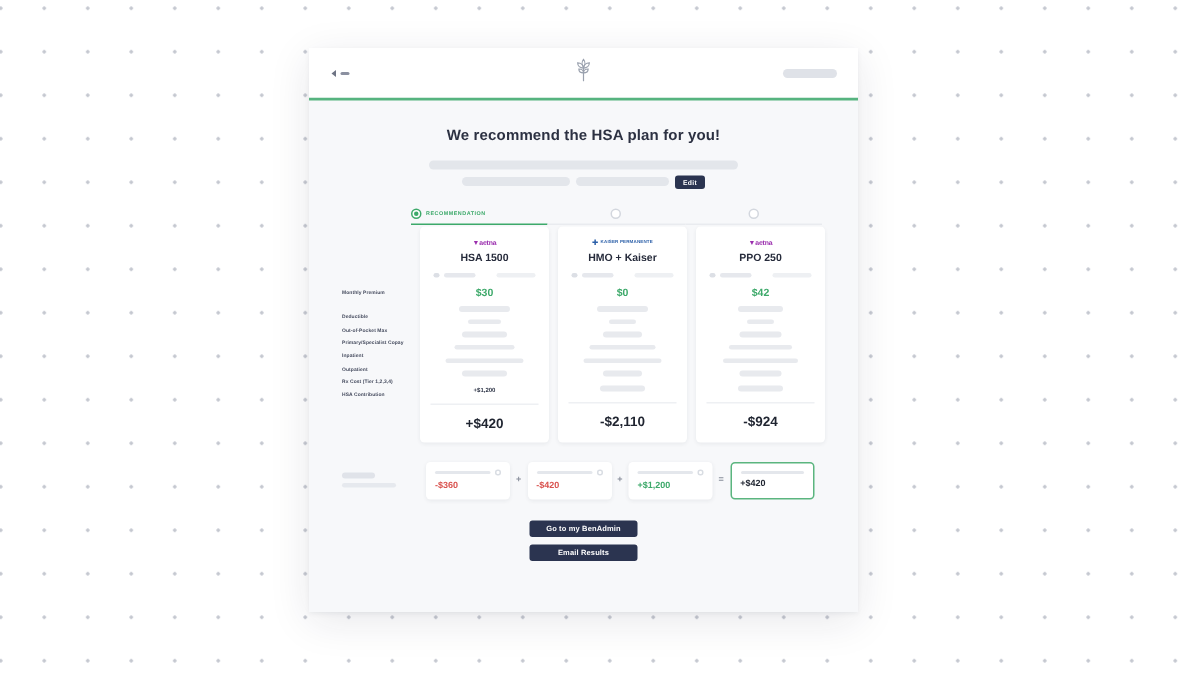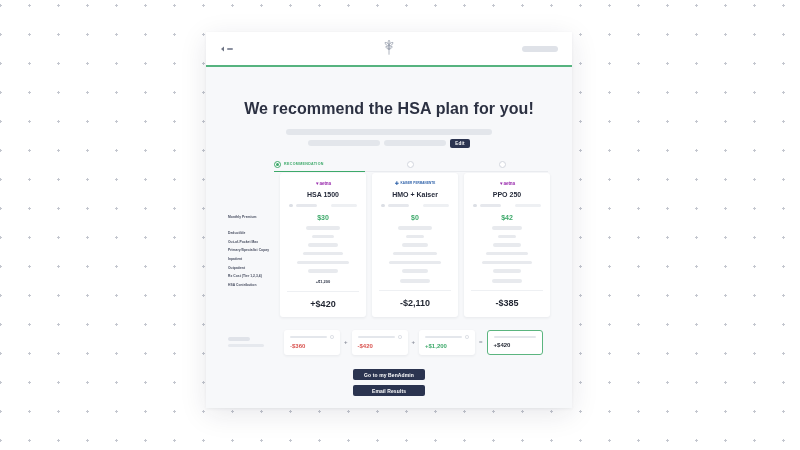--- a/index.html
+++ b/index.html
@@ -58,24 +58,24 @@
     margin-left: auto;
     width: 36px; height: 6px;
     background: #dfe2e8;
     border-radius: 3px;
   }
   .green-rule { height: 1.6px; background: #56b37f; width: 100%; }
 
   
   .headline {
     text-align: center;
-    font-size: 16px;
+    font-size: 10px;
     font-weight: 700;
     color: #2c3142;
-    margin-top: 33px;
+    margin-top: 18px;
     letter-spacing: .1px;
   }
   .sub-block { margin-top: 11px; display: flex; flex-direction: column; align-items: center; gap: 4px; }
   .redact { background: #e3e6eb; border-radius: 3px; height: 6px; }
   .sub-line-1 { width: 206px; }
   .sub-row { display: flex; align-items: center; gap: 4px; }
   .sub-line-2 { width: 72px; }
   .sub-line-3 { width: 62px; }
   .edit-badge {
     background: #2b3450;
@@ -335,21 +335,21 @@
         </div>
         <div class="premium">$42</div>
         <div class="bar cellbar" style="width:30px"></div>
         <div class="bar cellbar" style="width:18px"></div>
         <div class="bar cellbar" style="width:28px"></div>
         <div class="bar cellbar" style="width:42px"></div>
         <div class="bar cellbar" style="width:50px"></div>
         <div class="bar cellbar" style="width:28px"></div>
         <div class="contrib placeholder"></div>
         <div class="total-sep"></div>
-        <div class="total">-$385</div>
+        <div class="total">-$924</div>
       </div>
 
     </div>
   </div>
 
   <div class="calc">
     <div class="calc-caption">
       <div class="c1"></div>
       <div class="c2"></div>
     </div>

